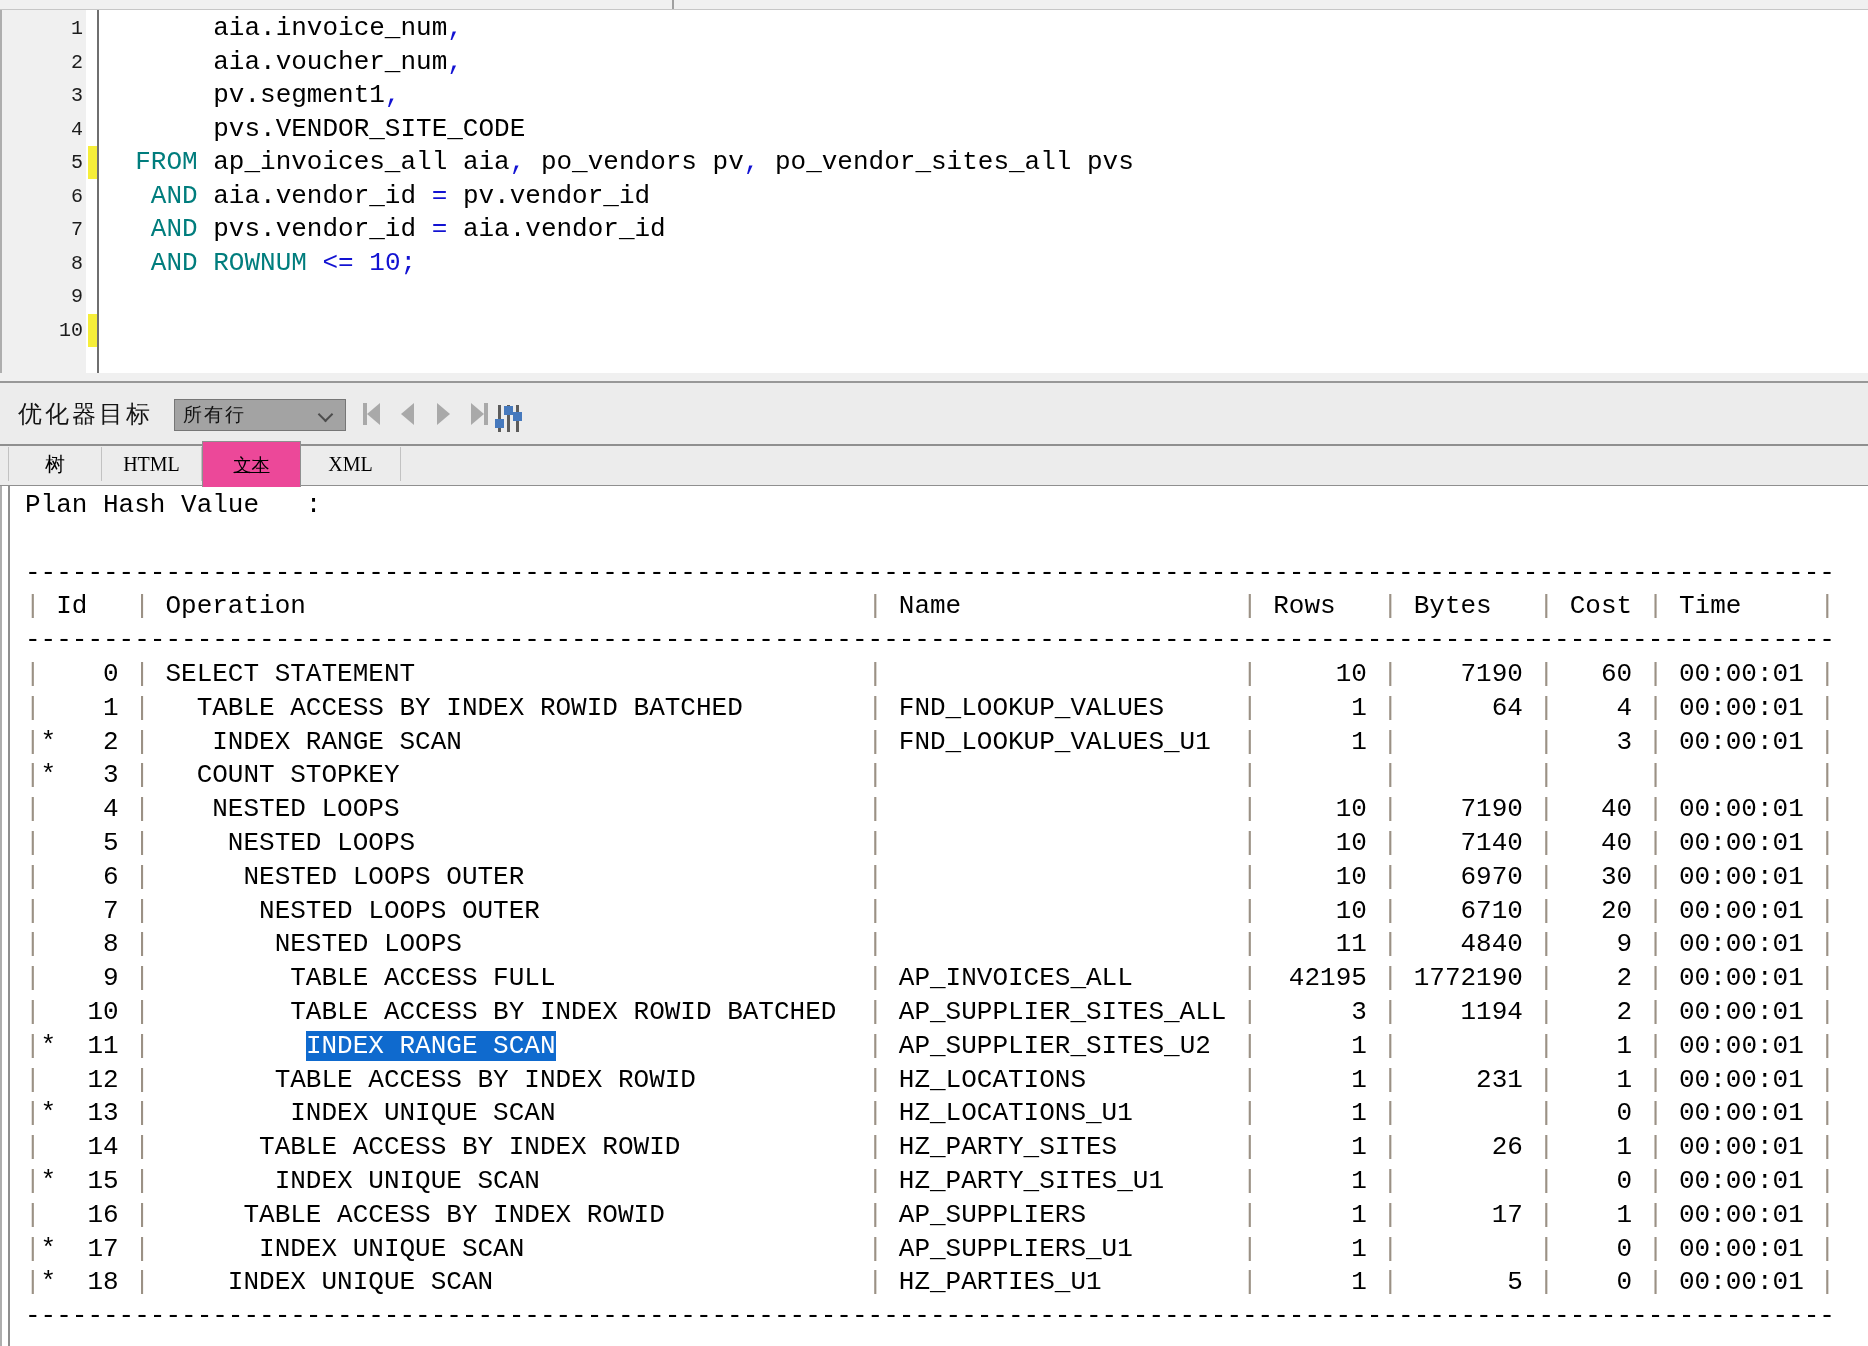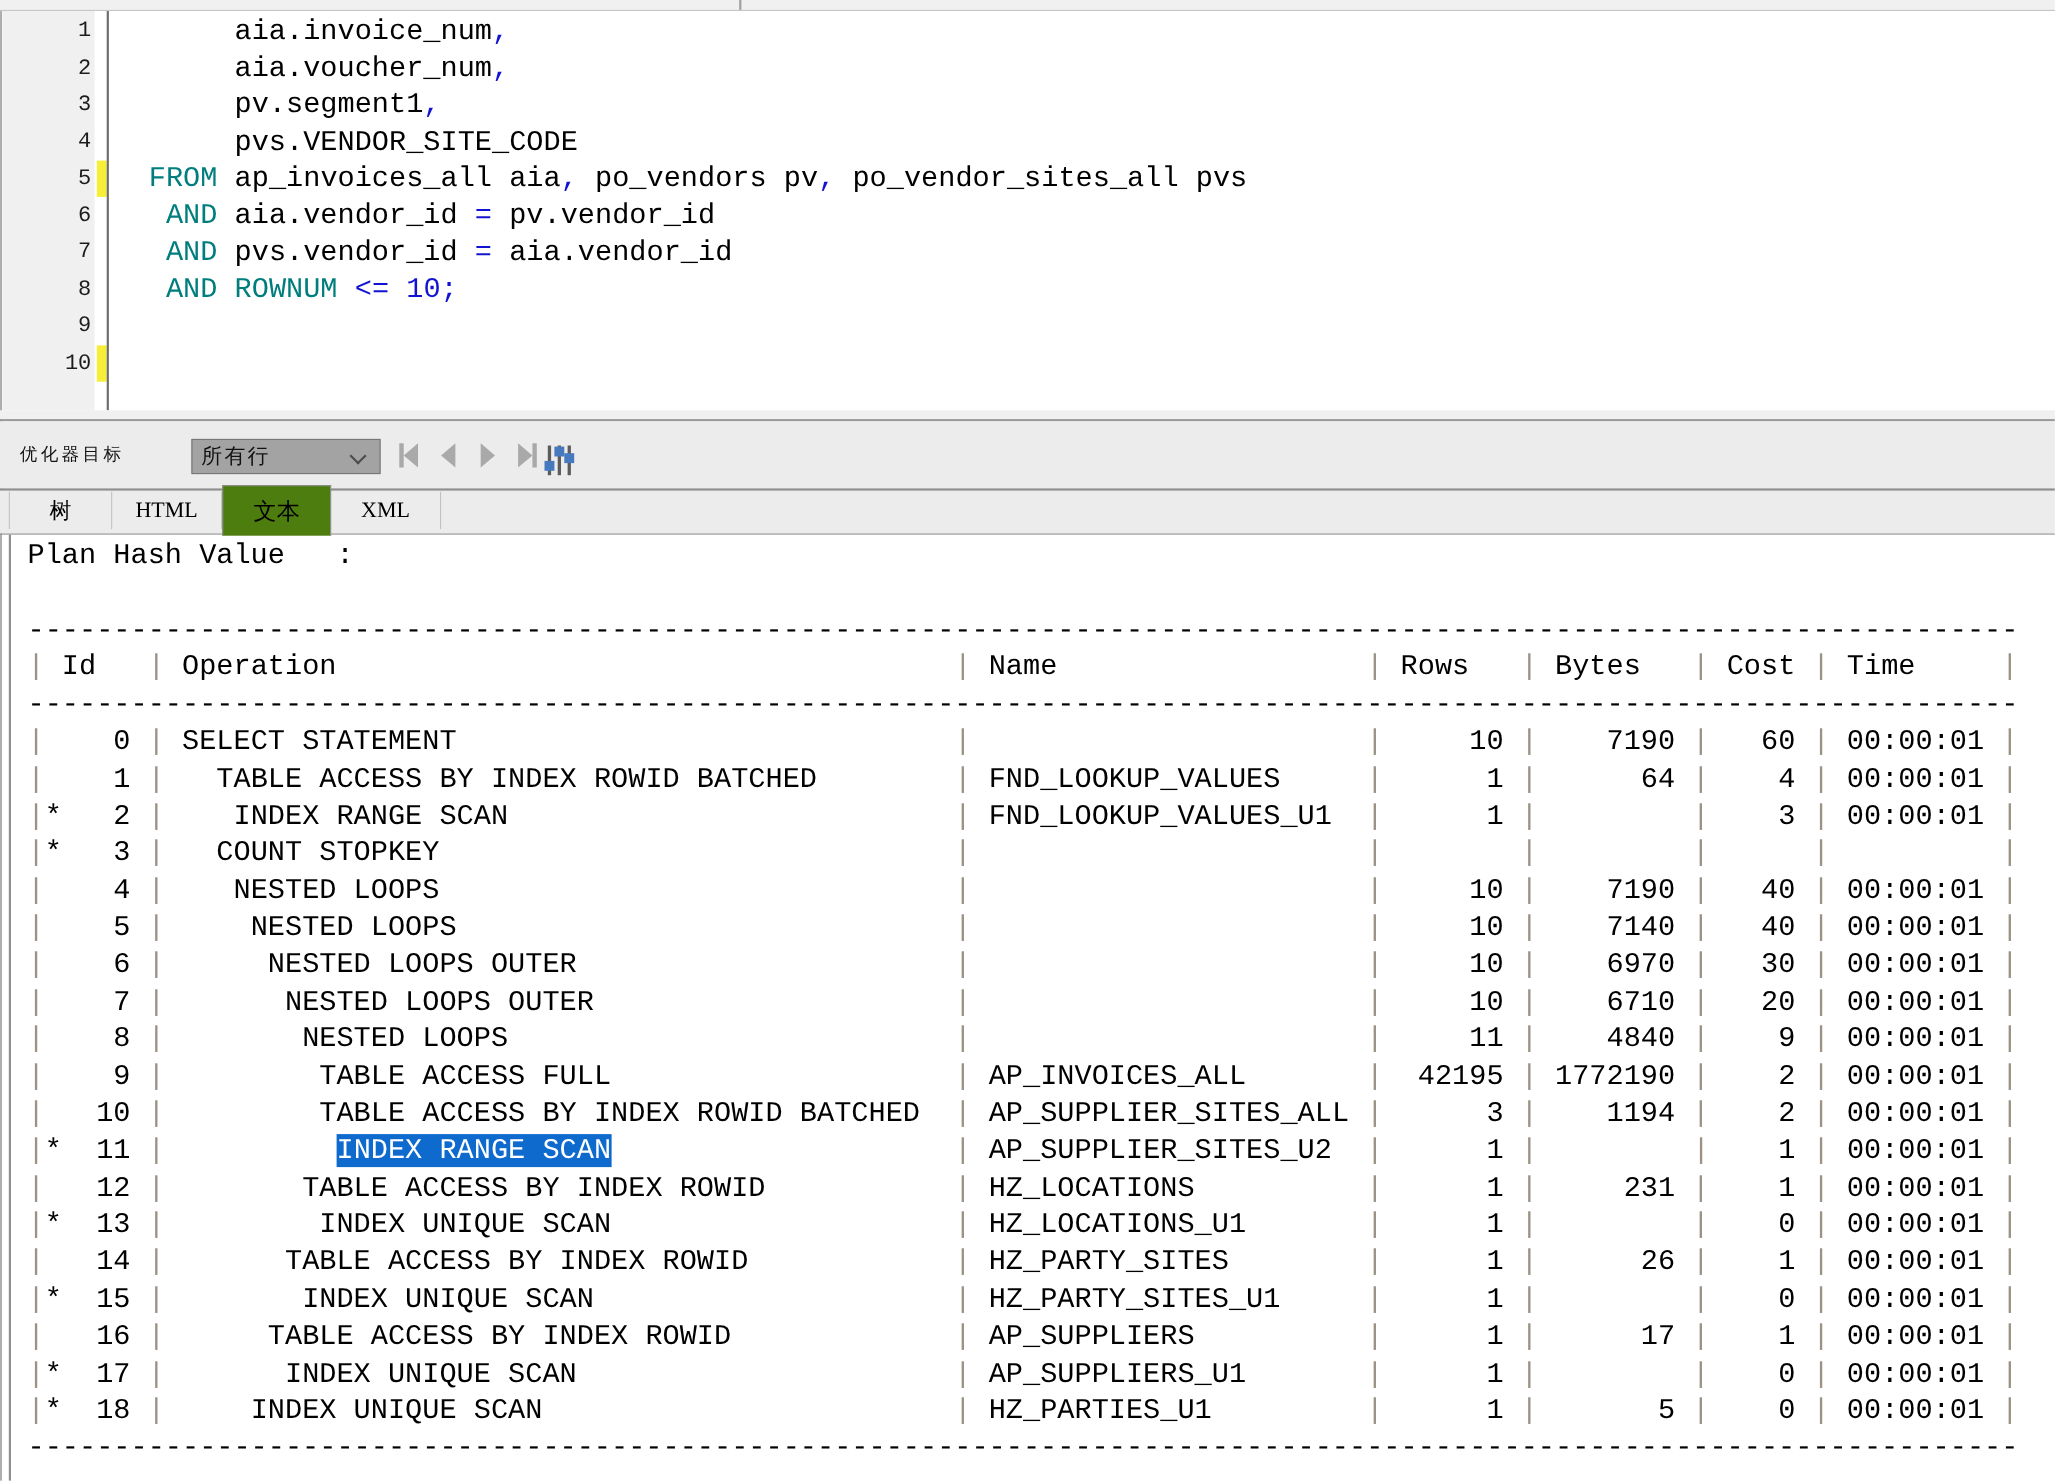--- a/index.html
+++ b/index.html
@@ -26,43 +26,43 @@
   .cl .p{color:#000;}
   .chmark{position:absolute;left:86px;width:9px;height:33px;background:#f6ee39;}
 
   
   .divider-band{position:absolute;left:0;top:373px;width:1868px;height:8px;background:#f0f0f0;}
   .divider-line{position:absolute;left:0;top:381px;width:1868px;height:2px;background:#989898;}
 
   
   .toolbar{position:absolute;left:0;top:383px;width:1868px;height:61px;background:#ececec;}
   .tb-label{position:absolute;left:18px;top:0;height:61px;display:flex;align-items:center;
-    font-size:16px;letter-spacing:3px;color:#141414;}
+    font-size:24px;letter-spacing:3px;color:#141414;}
   .dropdown{position:absolute;left:174px;top:16px;width:172px;height:32px;background:#a3a3a3;
     border:1px solid #767676;box-sizing:border-box;display:flex;align-items:center;cursor:default;}
   .dropdown-text{padding-left:8px;font-size:19px;letter-spacing:2px;color:#111;}
   .chevron{position:absolute;right:14px;top:9px;width:9px;height:9px;
     border-right:2px solid #4d4d4d;border-bottom:2px solid #4d4d4d;transform:rotate(45deg);}
   .navgroup{position:absolute;left:360px;top:398px;height:32px;display:flex;align-items:center;gap:14px;}
   .navbtn{width:22px;height:24px;display:flex;align-items:center;justify-content:center;}
   .tri-l{width:0;height:0;border-top:11px solid transparent;border-bottom:11px solid transparent;border-right:13px solid #a9a9a9;}
   .tri-r{width:0;height:0;border-top:11px solid transparent;border-bottom:11px solid transparent;border-left:13px solid #a9a9a9;}
   .vbar{width:4px;height:22px;background:#a9a9a9;}
   .sliders{position:absolute;left:496px;top:404px;width:26px;height:30px;}
   .sl-bar{position:absolute;top:1px;width:3px;height:27px;background:#5c5c5c;}
   .sl-sq{position:absolute;width:9px;height:9px;background:#4679bd;}
 
   
   .tabbar{position:absolute;left:0;top:444px;width:1868px;height:41px;background:#ececec;}
   .tabbar-topline{position:absolute;left:0;top:444px;width:1868px;height:2px;background:#8f8f8f;}
   .tab{position:absolute;top:447px;height:34px;display:flex;align-items:center;justify-content:center;
     font-family:"Liberation Serif",serif;font-size:20px;color:#000;border-right:1px solid #c2c2c2;box-sizing:border-box;cursor:default;}
   .tab.first{border-left:1px solid #c2c2c2;}
-  .tab.active{top:441px;height:46px;background:#4d7c0f;border:1px solid #8f8f8f;border-bottom:none;
-    font-size:21px;z-index:3;}
+  .tab.active{top:441px;height:46px;background:#ec4899;border:1px solid #8f8f8f;border-bottom:none;
+    font-size:18px;z-index:3;text-decoration:underline;}
   .pane-topline{position:absolute;left:0;top:485px;width:1868px;height:1px;background:#8f8f8f;z-index:1;}
 
   
   .plan-pane{position:absolute;left:2px;top:486px;width:1866px;height:860px;background:#ffffff;}
   .plan-border{position:absolute;left:8px;top:486px;width:2px;height:860px;background:#8f8f8f;}
   .plan-pre{position:absolute;left:25px;top:489px;font:26px/33.8px "Liberation Mono",monospace;color:#000;}
   .pl{height:33.8px;white-space:pre;}
   .pl .sep{color:#9b9185;}
   .pl .pt{color:#000;}
   .pl .sel{background:#0f6ace;color:#ffffff;}

